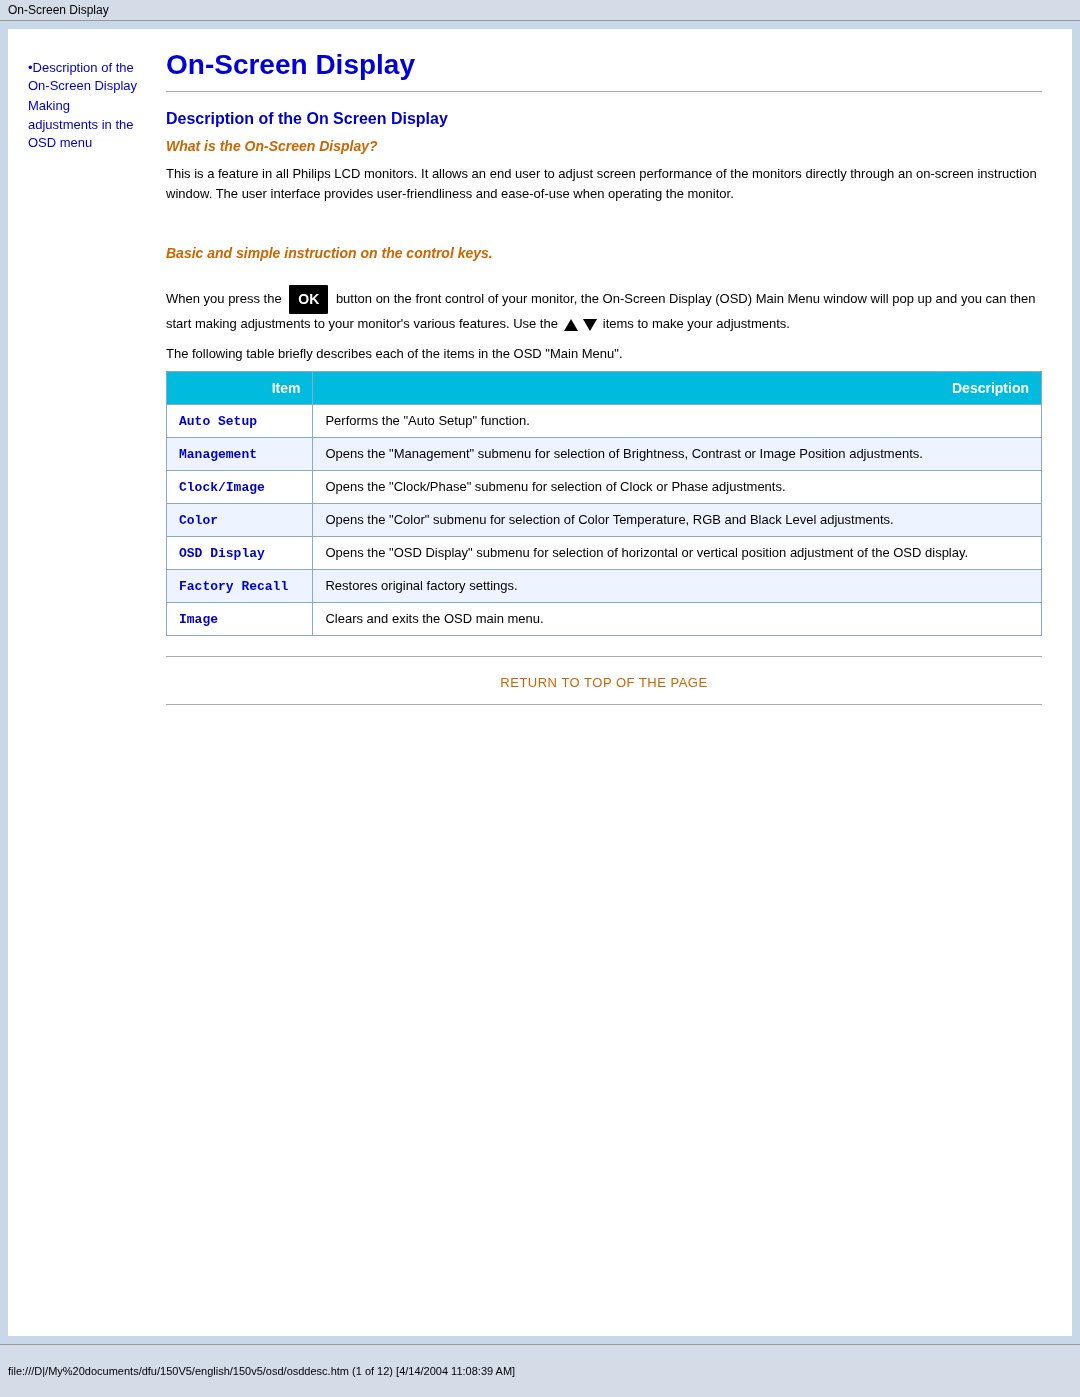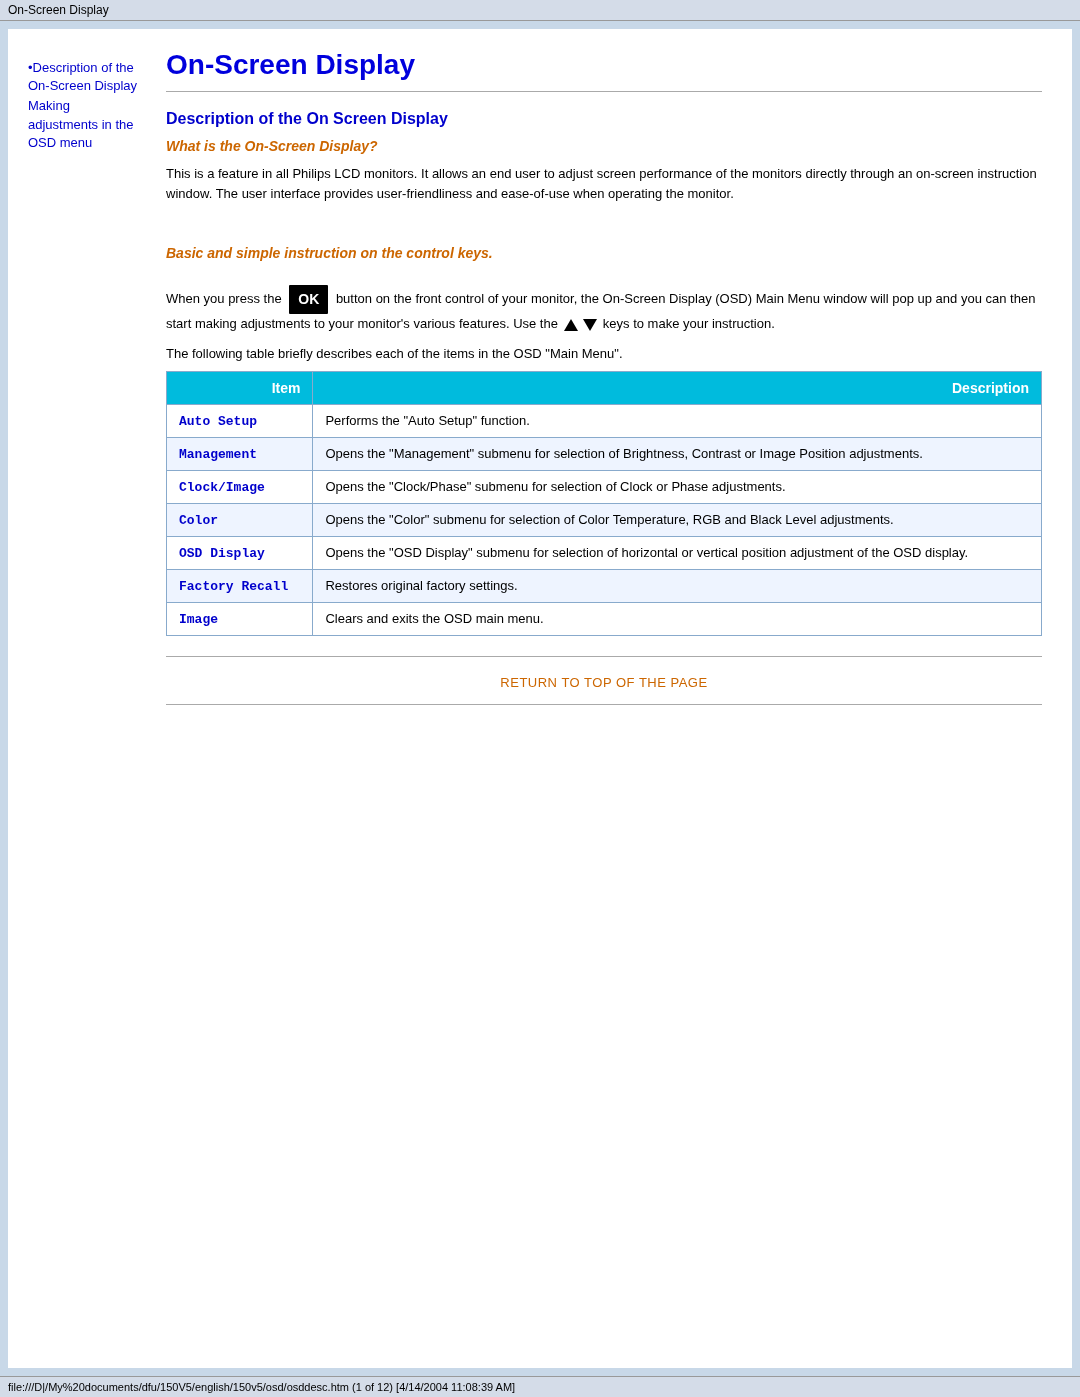--- a/index.html
+++ b/index.html
@@ -164,21 +164,21 @@
       display: block;
       text-align: center;
       color: #cc6600;
       font-size: 13px;
       text-decoration: none;
       margin: 10px 0 14px 0;
       letter-spacing: 0.5px;
     }
     .status-bar {
       background: #d4dce8;
-      padding: 4px 8px;
+      padding: 20px 8px;
       font-size: 11px;
       color: #000;
       border-top: 1px solid #999;
     }
   </style>
 </head>
 <body>
 
 <div class="title-bar">
   <span>On-Screen Display</span>
@@ -210,21 +210,21 @@
       <div class="small-spacer"></div>
 
       <p class="body-text">
         <span>When you press the</span>
         <span class="ok-button">OK</span>
         <span>button on the front control of your monitor, the On-Screen Display (OSD) Main Menu window will pop up and you can then start making adjustments to your monitor's various features. Use the</span>
         <span class="arrow-icons">
           <span class="arrow-up"></span>
           <span class="arrow-down"></span>
         </span>
-        <span>keys to make your instruction.</span>
+        <span>items to make your adjustments.</span>
       </p>
 
       <p class="table-desc">The following table briefly describes each of the items in the OSD "Main Menu".</p>
 
       <table class="osd-table">
         <thead>
           <tr>
             <th>Item</th>
             <th>Description</th>
           </tr>

